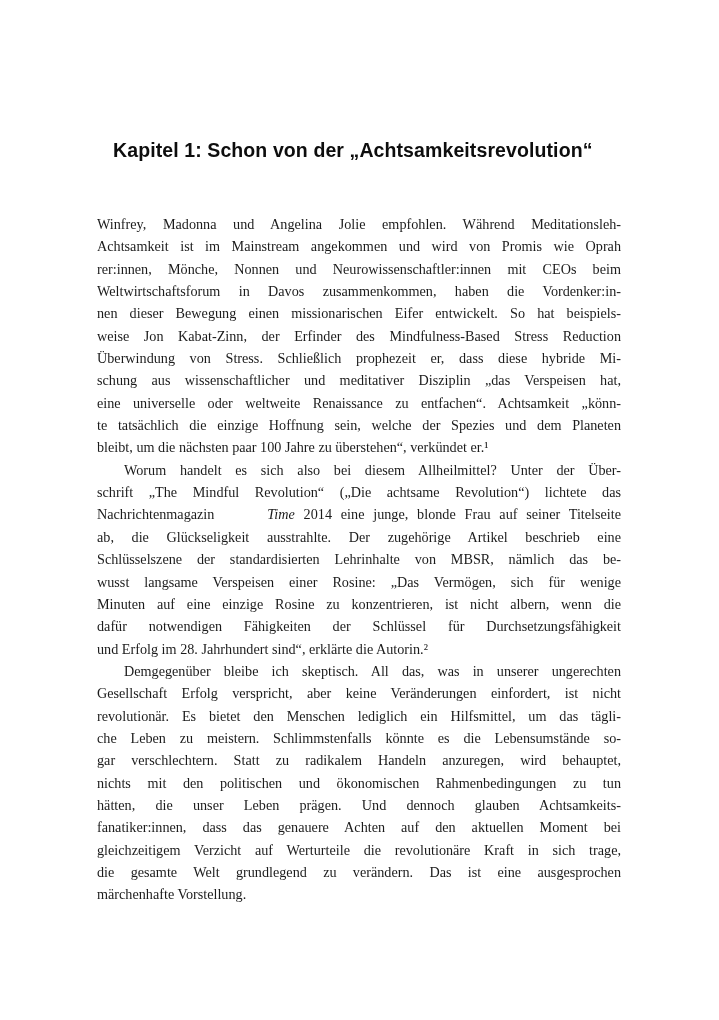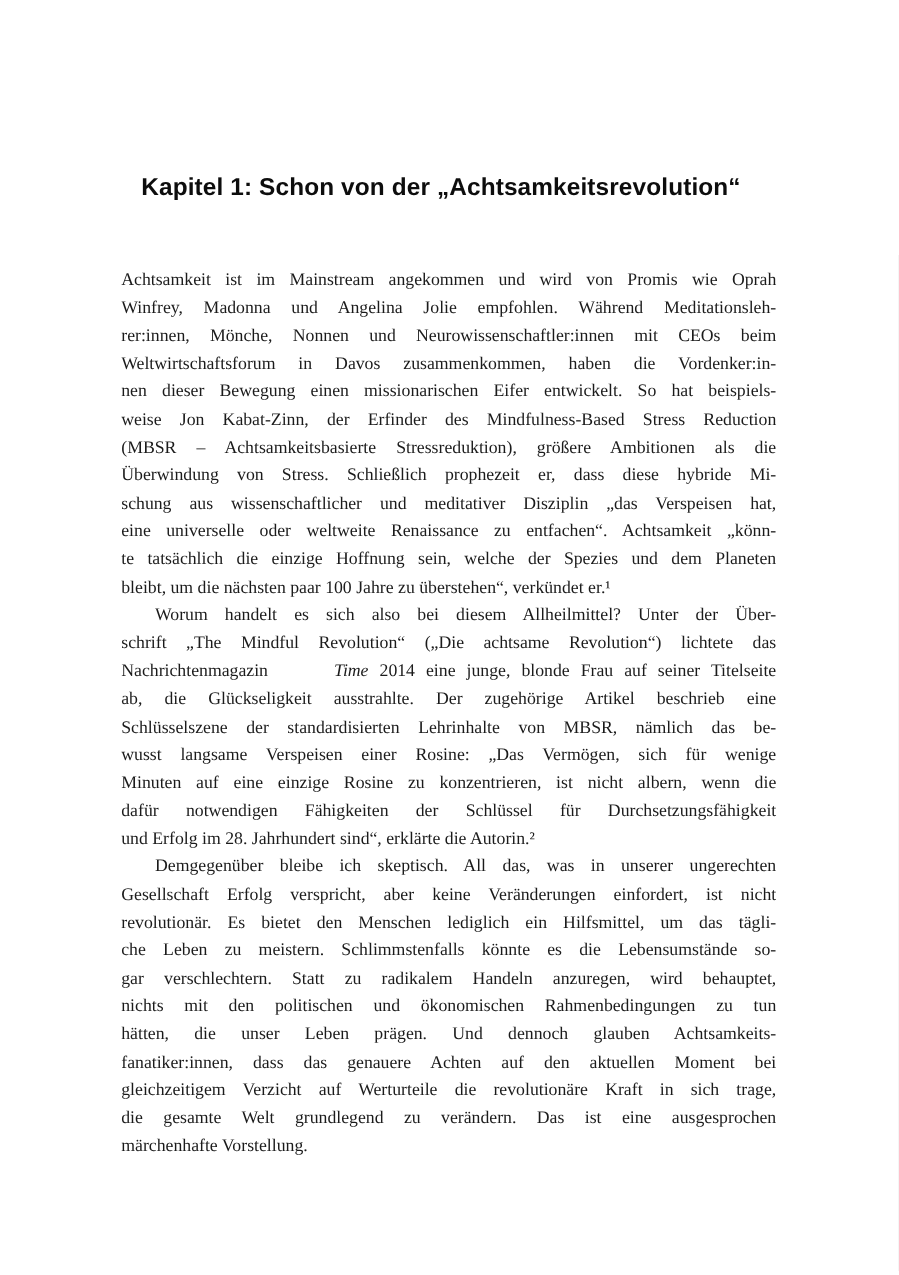--- a/index.html
+++ b/index.html
@@ -73,27 +73,26 @@
 </head>
 <body>
 
 <div class="page">
   <div class="text-block">
     <h1 class="chapter-heading">
       <span class="h-line">Kapitel 1: Schon von der „Achtsamkeitsrevolution“</span>
     </h1>
     <div class="body-text">
         <p class="para">
+          <span class="line">Winfrey, Madonna und Angelina Jolie empfohlen. Während Meditationsleh-</span>
           <span class="line">Achtsamkeit ist im Mainstream angekommen und wird von Promis wie Oprah</span>
-          <span class="line">Winfrey, Madonna und Angelina Jolie empfohlen. Während Meditationsleh-</span>
           <span class="line">rer:innen, Mönche, Nonnen und Neurowissenschaftler:innen mit CEOs beim</span>
           <span class="line">Weltwirtschaftsforum in Davos zusammenkommen, haben die Vordenker:in-</span>
           <span class="line">nen dieser Bewegung einen missionarischen Eifer entwickelt. So hat beispiels-</span>
           <span class="line">weise Jon Kabat-Zinn, der Erfinder des Mindfulness-Based Stress Reduction</span>
-          <span class="line">(MBSR – Achtsamkeitsbasierte Stressreduktion), größere Ambitionen als die</span>
           <span class="line">Überwindung von Stress. Schließlich prophezeit er, dass diese hybride Mi-</span>
           <span class="line">schung aus wissenschaftlicher und meditativer Disziplin „das Verspeisen hat,</span>
           <span class="line">eine universelle oder weltweite Renaissance zu entfachen“. Achtsamkeit „könn-</span>
           <span class="line">te tatsächlich die einzige Hoffnung sein, welche der Spezies und dem Planeten</span>
           <span class="line last">bleibt, um die nächsten paar 100 Jahre zu überstehen“, verkündet er.¹</span>
         </p>
         <p class="para">
           <span class="line indent">Worum handelt es sich also bei diesem Allheilmittel? Unter der Über-</span>
           <span class="line">schrift „The Mindful Revolution“ („Die achtsame Revolution“) lichtete das</span>
           <span class="line">Nachrichtenmagazin <i>Time</i> 2014 eine junge, blonde Frau auf seiner Titelseite</span>

